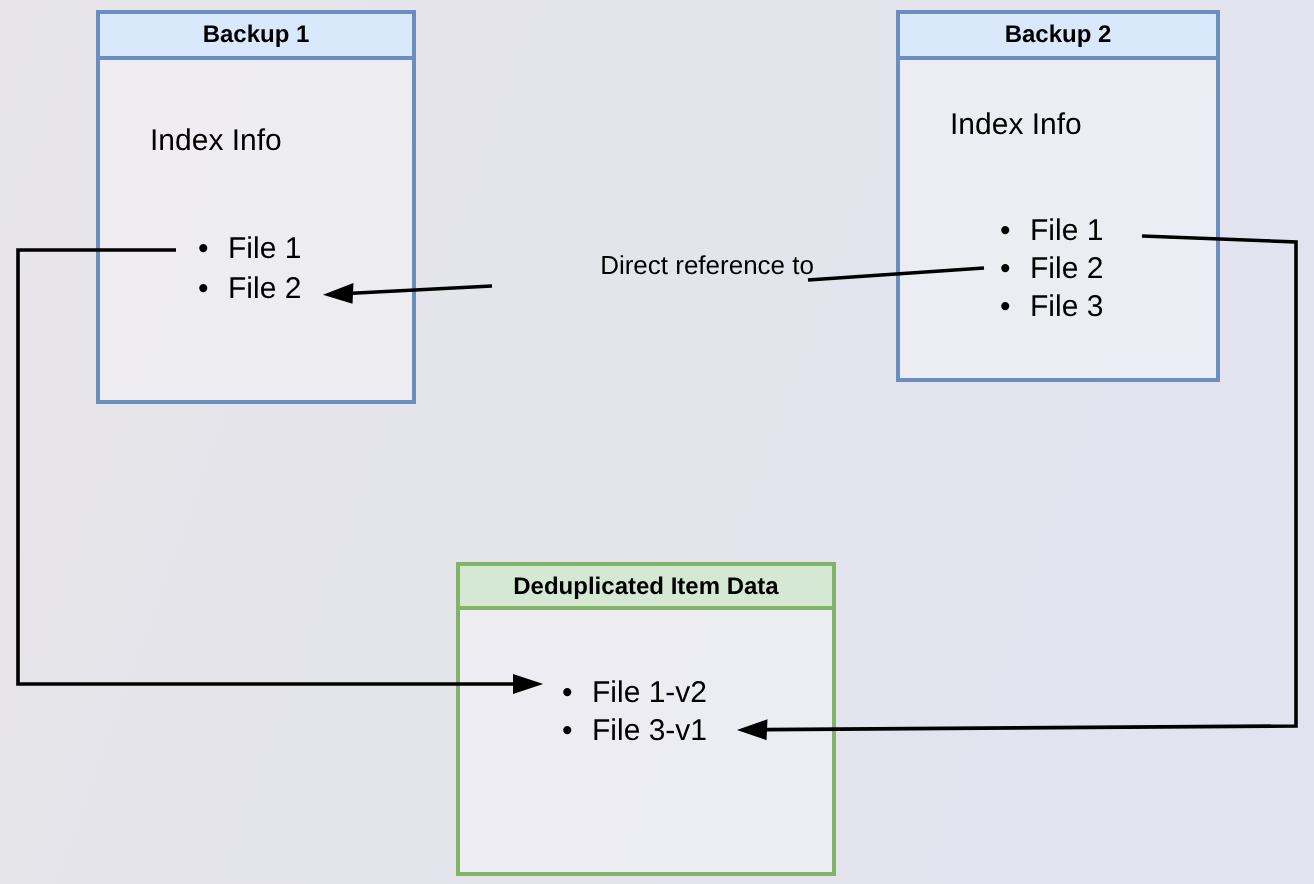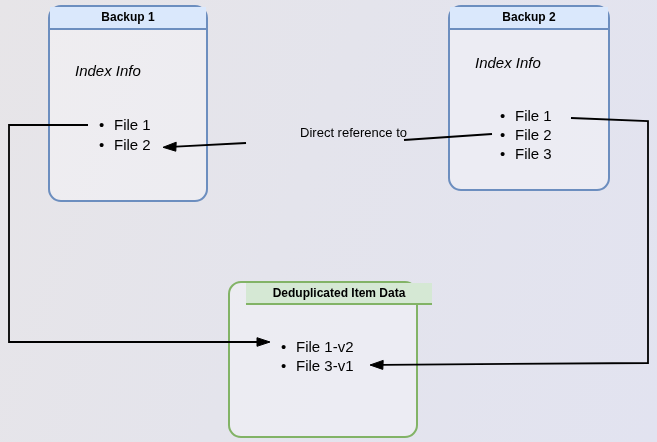--- a/index.html
+++ b/index.html
@@ -8,42 +8,40 @@
     font-family: "Liberation Sans", sans-serif;
     background: linear-gradient(110deg, #e7e5e8 0%, #e4e4ec 45%, #e2e3f0 100%);
     overflow: hidden;
   }
   .canvas { position: relative; width: 657px; height: 442px; }
 
   .node {
     position: absolute;
     box-sizing: border-box;
     background: rgba(255,255,255,0.32);
-    border-radius: 13px;
   }
   .node.blue  { border: 2px solid #6c8ebf; }
   .node.green { border: 2px solid #82b366; }
 
   .node-header {
     box-sizing: border-box;
     width: 100%;
     font-size: 12px;
     font-weight: bold;
     color: #000;
     text-align: center;
   }
   .blue  .node-header { background: #dae8fc; border-bottom: 2px solid #6c8ebf; height: 23px; line-height: 21px; }
-  .green .node-header { background: #d5e8d4; border-bottom: 2px solid #82b366; height: 22px; line-height: 20px; margin-left: 16px; }
+  .green .node-header { background: #d5e8d4; border-bottom: 2px solid #82b366; height: 22px; line-height: 20px; }
 
   .section-label {
     position: absolute;
     font-size: 15px;
     color: #000;
     white-space: nowrap;
-    font-style: italic;
   }
 
   ul.file-list {
     position: absolute;
     margin: 0; padding: 0;
     list-style: none;
     font-size: 15px;
     color: #000;
   }
   ul.file-list li { white-space: nowrap; }

